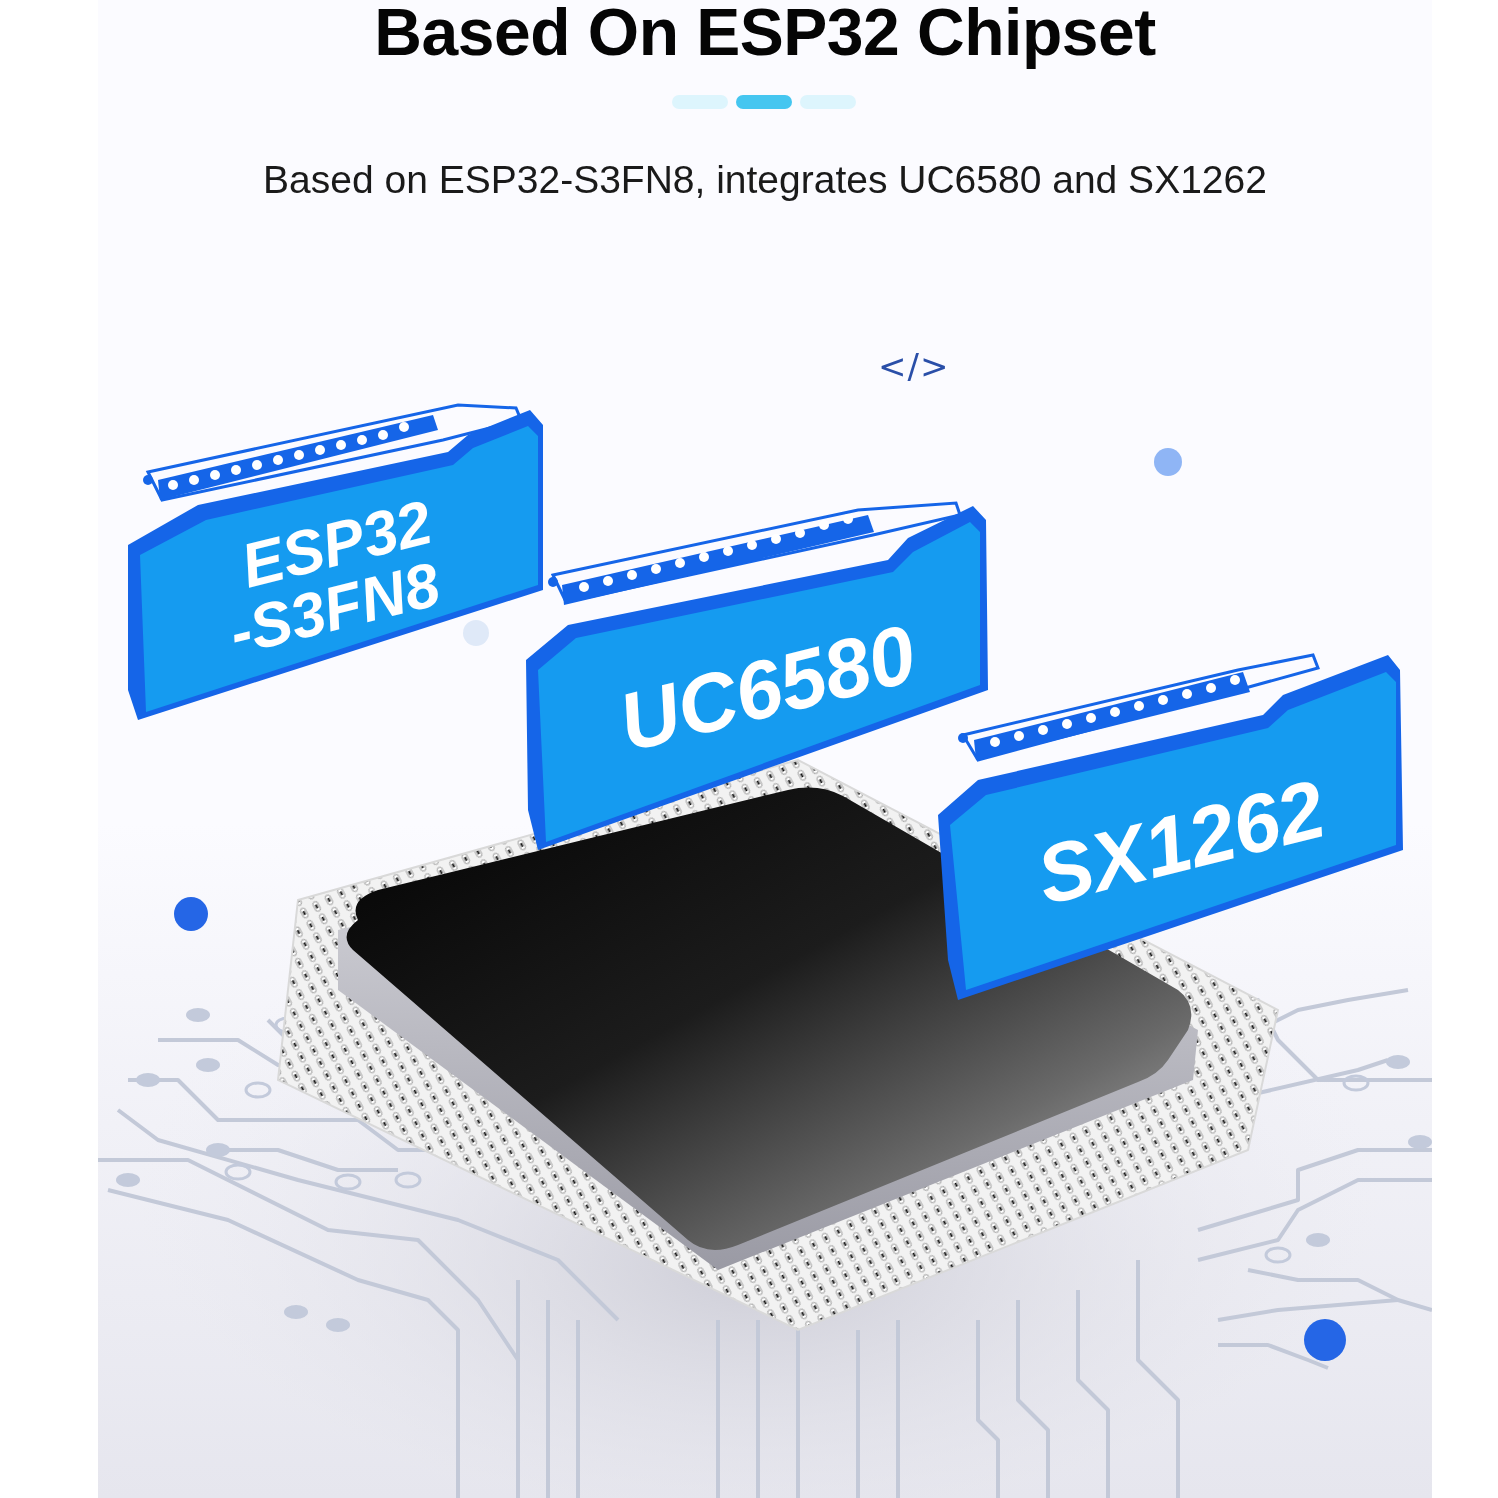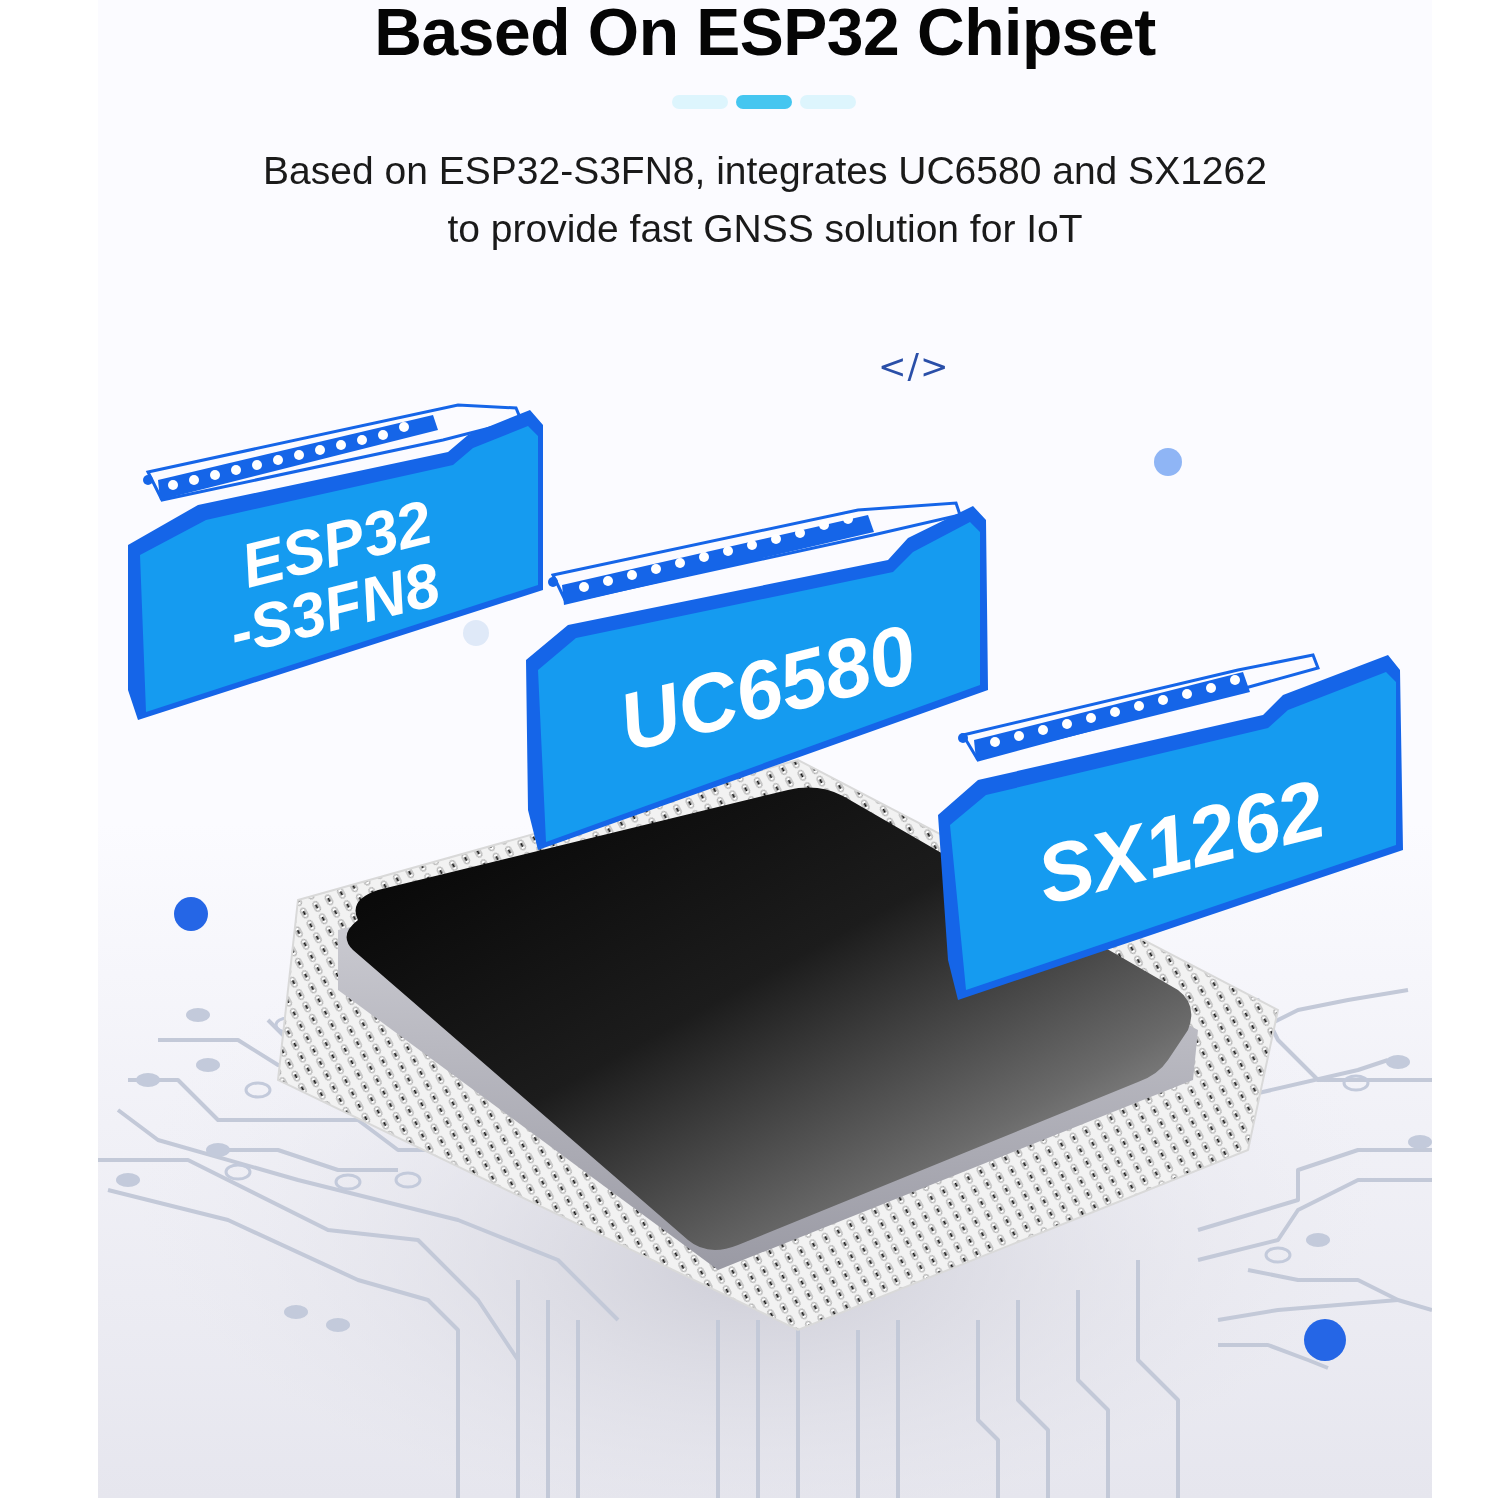--- a/index.html
+++ b/index.html
@@ -55,21 +55,21 @@
     .subtitle {
       position: absolute;
       top: 142px;
       left: 0;
       width: 100%;
       text-align: center;
       font-size: 39px;
       line-height: 58px;
       color: #1a1a1a;
     }
-    .subtitle div { margin: 0; }
+    .subtitle div { margin: 9px; }
     .illustration {
       position: absolute;
       left: 0;
       top: 0;
       width: 1334px;
       height: 1498px;
     }
     .code-icon {
       position: absolute;
       left: 780px;
@@ -98,21 +98,20 @@
   <h1 class="title">Based On ESP32 Chipset</h1>
 
   <div class="dashes">
     <div class="dash"></div>
     <div class="dash active"></div>
     <div class="dash"></div>
   </div>
 
   <div class="subtitle">
     <div>Based on ESP32-S3FN8, integrates UC6580 and SX1262</div>
-    <div>to provide fast GNSS solution for IoT</div>
   </div>
 
   <svg class="illustration" viewBox="0 0 1334 1498" xmlns="http://www.w3.org/2000/svg">
     <defs>
       <linearGradient id="chipGrad" x1="0" y1="0" x2="1" y2="1">
         <stop offset="0" stop-color="#020202"></stop>
         <stop offset="0.45" stop-color="#1c1c1c"></stop>
         <stop offset="0.75" stop-color="#6a6a6a"></stop>
         <stop offset="1" stop-color="#bdbdbd"></stop>
       </linearGradient>

